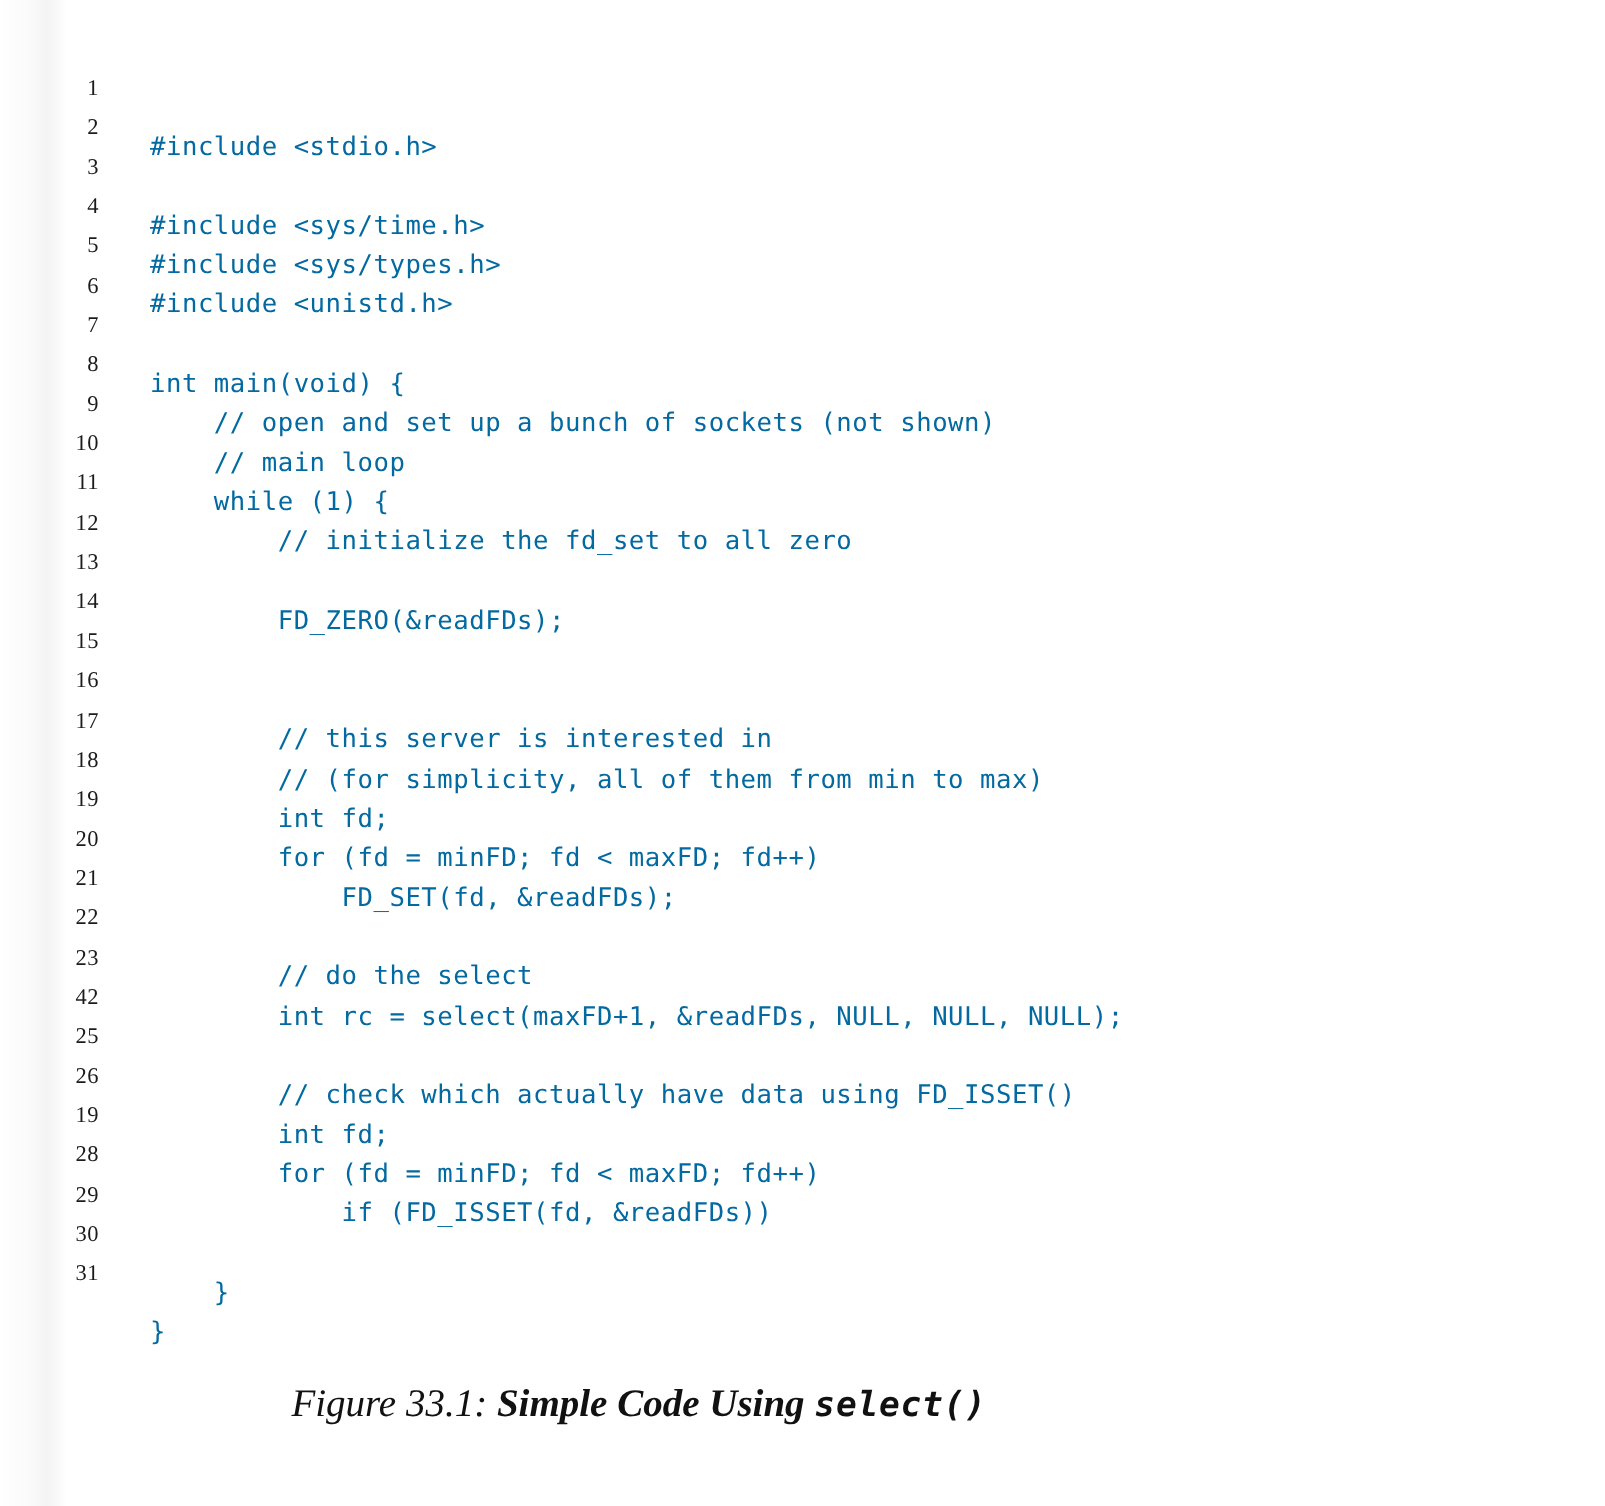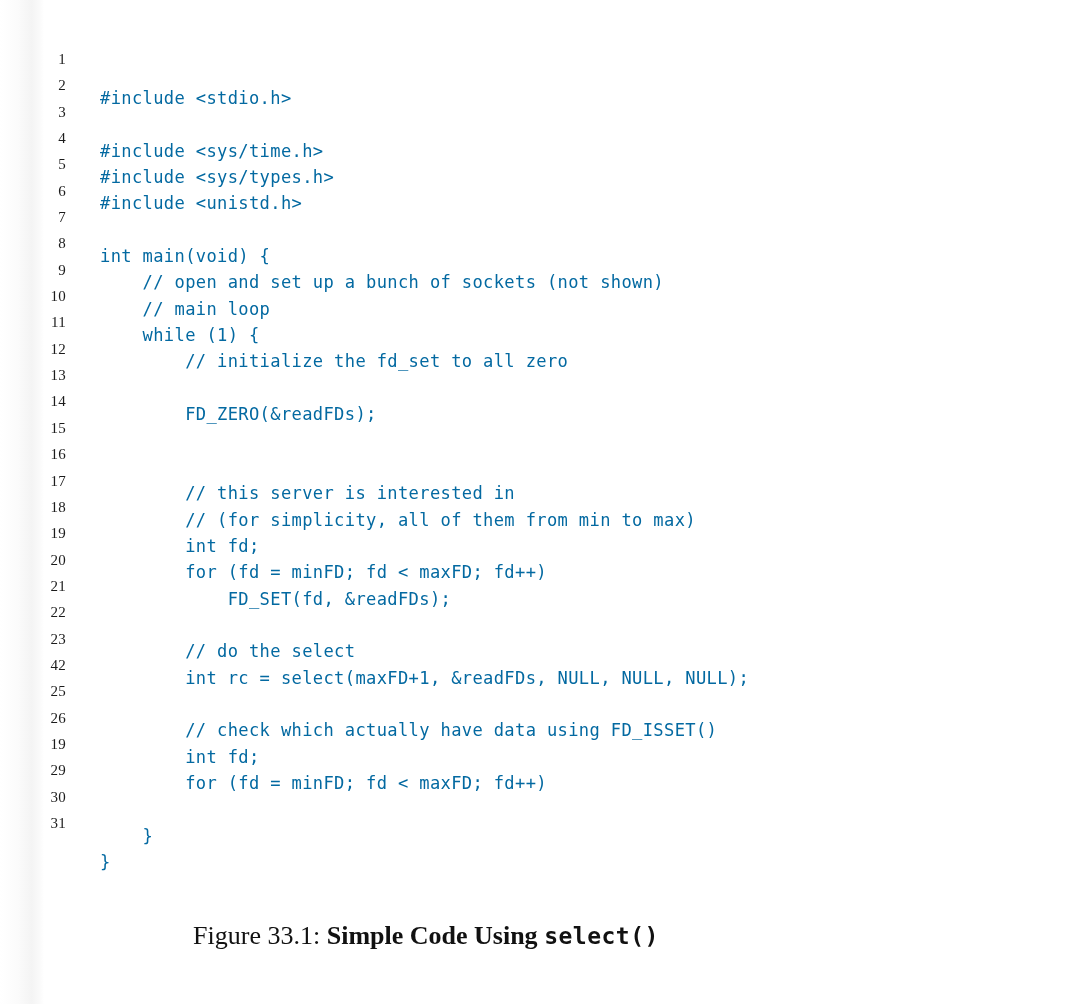--- a/index.html
+++ b/index.html
@@ -72,20 +72,21 @@
 
   .caption {
     position: absolute;
     left: 0;
     top: 921px;
     width: 852px;
     text-align: center;
     font-size: 26px;
     color: #111111;
     white-space: nowrap;
+    font-style: italic;
   }
   .caption .cap-fig {
     font-family: "Liberation Serif", "DejaVu Serif", serif;
     font-weight: normal;
   }
   .caption .cap-title {
     font-family: "Liberation Serif", "DejaVu Serif", serif;
     font-weight: bold;
   }
   .caption .cap-code {
@@ -134,20 +135,21 @@
       <div class="code-line"><span class="ln">18</span><span class="src">        int fd;</span></div>
       <div class="code-line"><span class="ln">19</span><span class="src">        for (fd = minFD; fd &lt; maxFD; fd++)</span></div>
       <div class="code-line"><span class="ln">20</span><span class="src">            FD_SET(fd, &amp;readFDs);</span></div>
       <div class="code-line"><span class="ln">21</span><span class="src"></span></div>
       <div class="code-line"><span class="ln">22</span><span class="src">        // do the select</span></div>
       <div class="code-line"><span class="ln">23</span><span class="src">        int rc = select(maxFD+1, &amp;readFDs, NULL, NULL, NULL);</span></div>
       <div class="code-line"><span class="ln">42</span><span class="src"></span></div>
       <div class="code-line"><span class="ln">25</span><span class="src">        // check which actually have data using FD_ISSET()</span></div>
       <div class="code-line"><span class="ln">26</span><span class="src">        int fd;</span></div>
       <div class="code-line"><span class="ln">19</span><span class="src">        for (fd = minFD; fd &lt; maxFD; fd++)</span></div>
+      <div class="code-line"><span class="ln">28</span><span class="src">            if (FD_ISSET(fd, &amp;readFDs))</span></div>
       <div class="code-line"><span class="ln">29</span></div>
       <div class="code-line"><span class="ln">30</span><span class="src">    }</span></div>
       <div class="code-line"><span class="ln">31</span><span class="src">}</span></div>
     </div>
 
   <div class="caption">
     <span class="cap-fig">Figure 33.1:</span><span class="cap-fig"> </span><span class="cap-title">Simple Code Using</span><span class="cap-title"> </span><span class="cap-code">select()</span>
   </div>
 
   <div class="watermark">CSDN @攻城狮百里</div>

